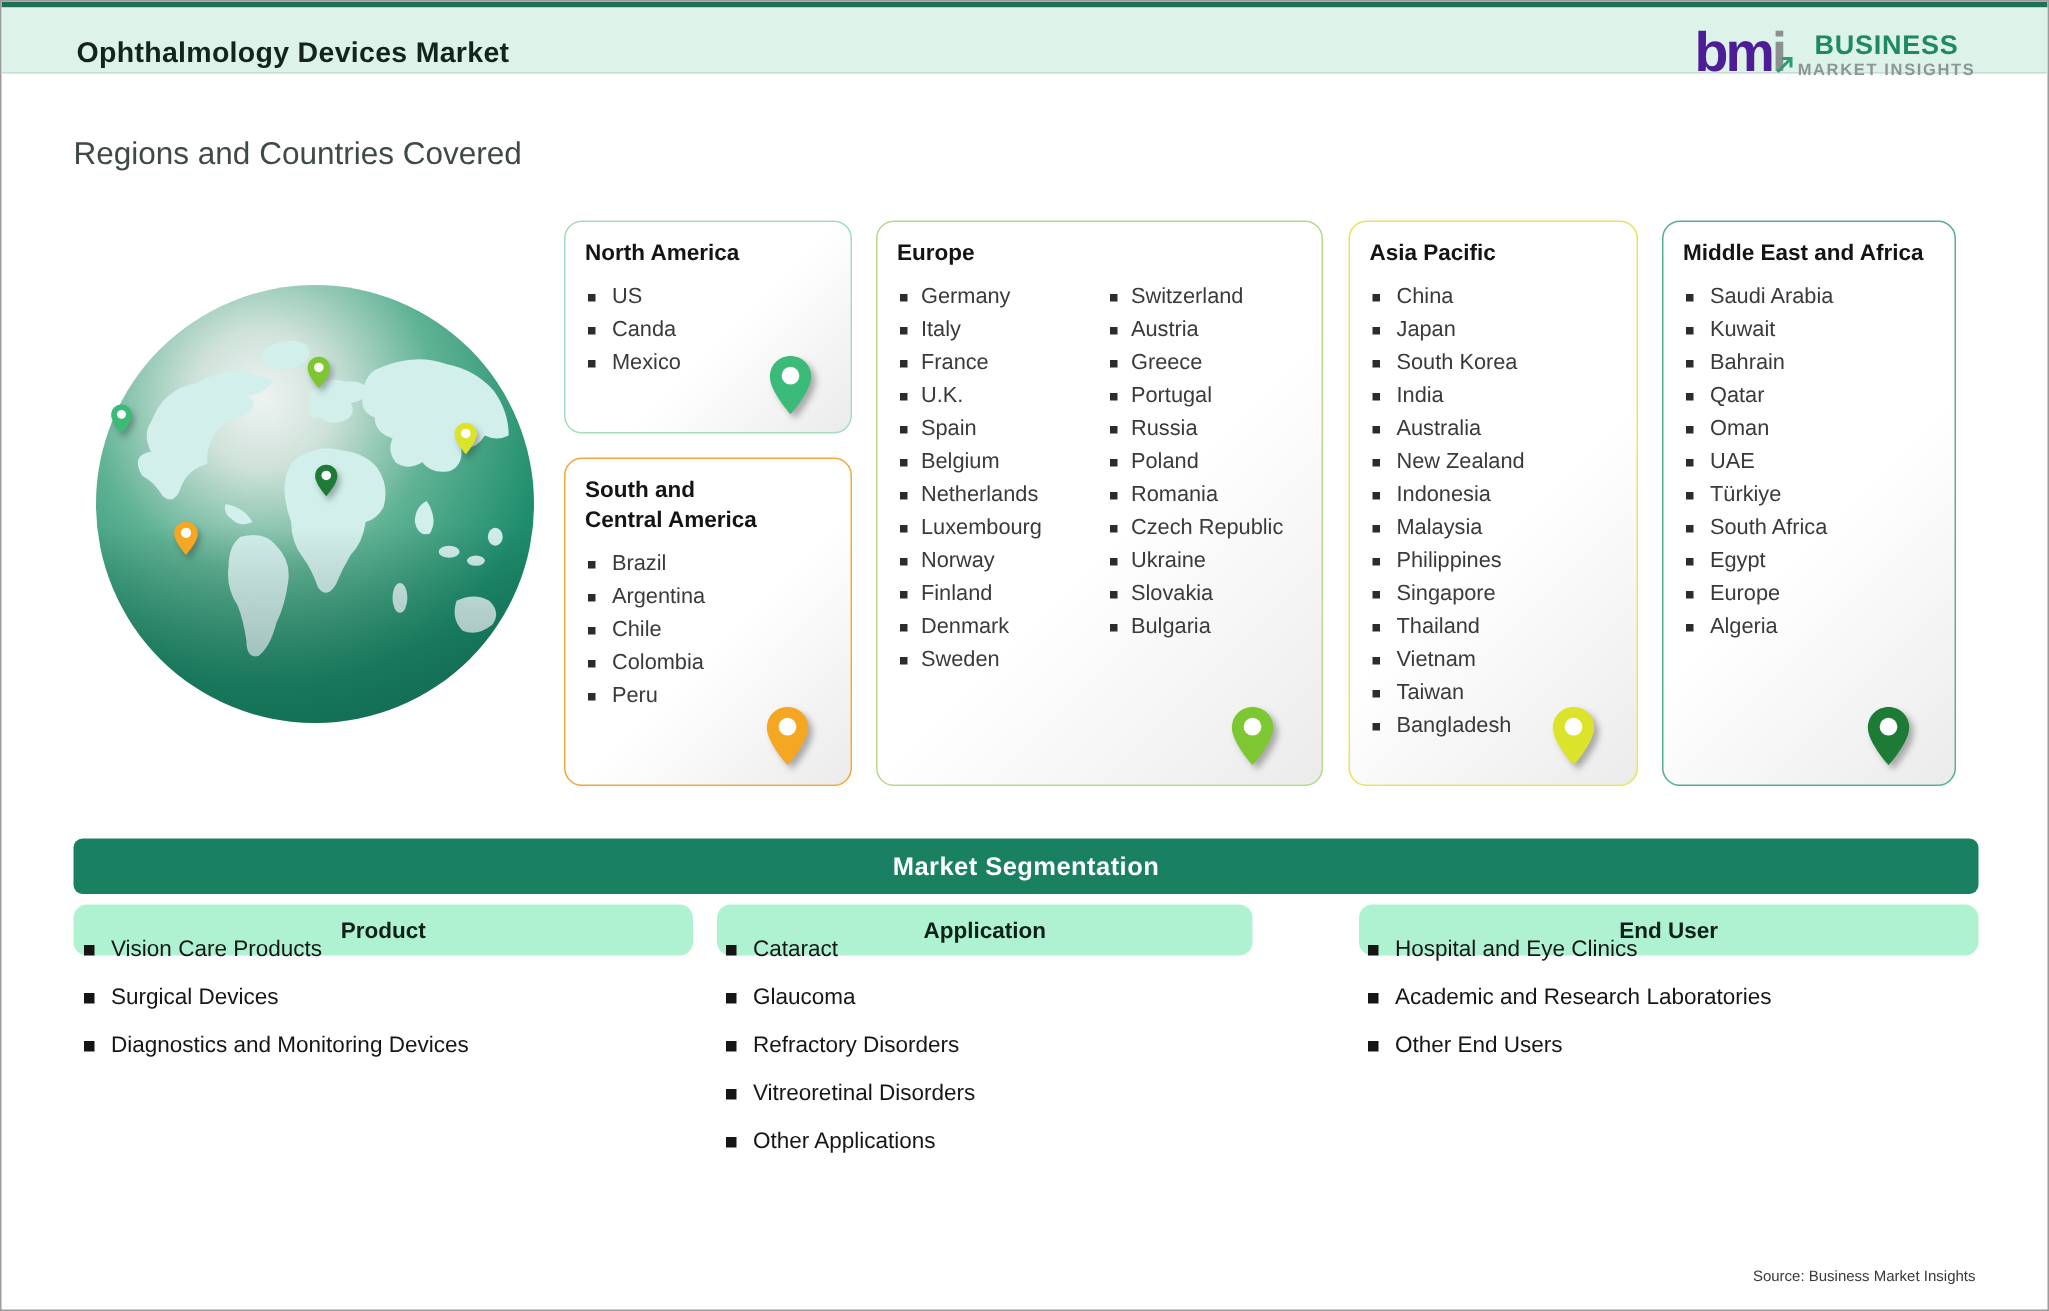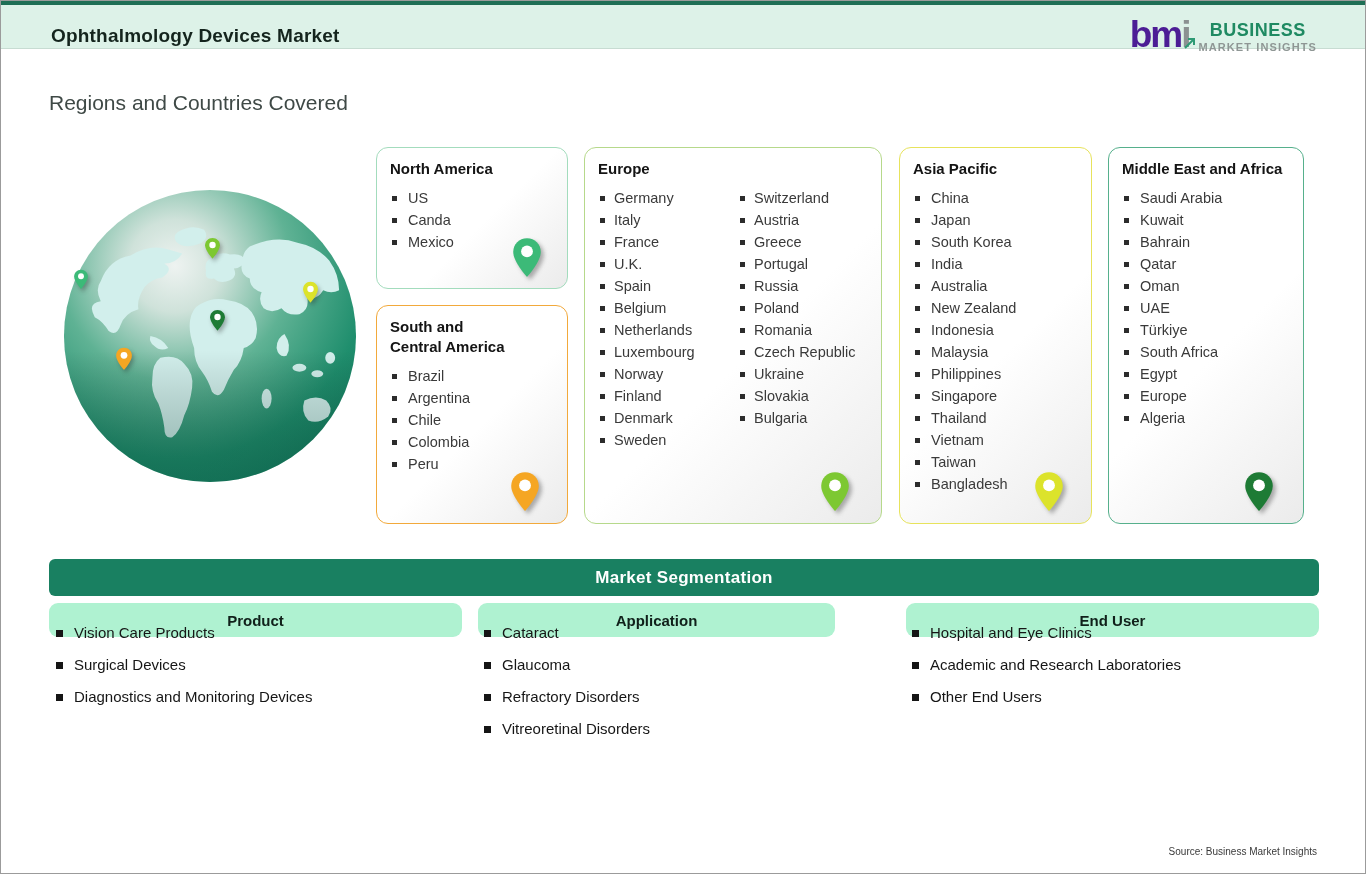--- a/index.html
+++ b/index.html
@@ -312,20 +312,21 @@
   <ul class="seg-list seg-col-product">
       <li>Vision Care Products</li>
       <li>Surgical Devices</li>
       <li>Diagnostics and Monitoring Devices</li>
     </ul>
   <ul class="seg-list seg-col-application">
       <li>Cataract</li>
       <li>Glaucoma</li>
       <li>Refractory Disorders</li>
       <li>Vitreoretinal Disorders</li>
+      <li>Other Applications</li>
     </ul>
   <ul class="seg-list seg-col-enduser">
       <li>Hospital and Eye Clinics</li>
       <li>Academic and Research Laboratories</li>
       <li>Other End Users</li>
     </ul>
 
   <div class="source-note">Source: Business Market Insights</div>
 
 </div>

